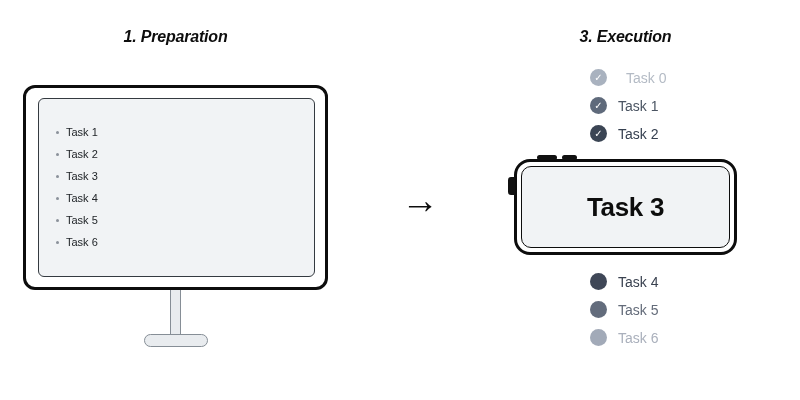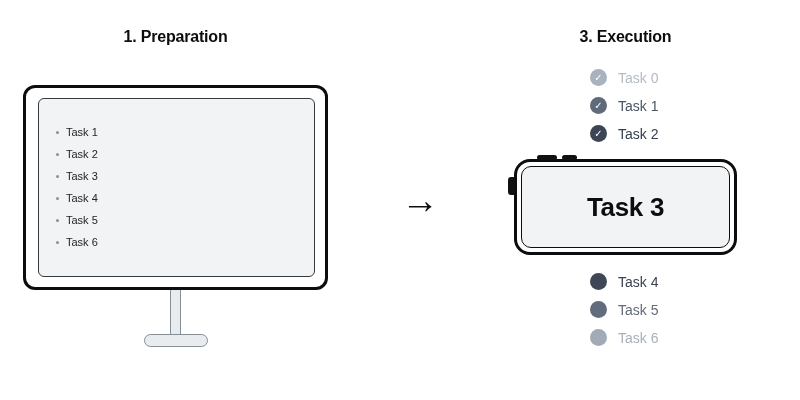--- a/index.html
+++ b/index.html
@@ -1,21 +1,21 @@
 <!DOCTYPE html>
 <html><head>
 <meta charset="utf-8">
 <style>
   * { margin: 0; padding: 0; box-sizing: border-box; }
   html, body { width: 800px; height: 400px; background: #ffffff; overflow: hidden; }
   body { position: relative; font-family: "Liberation Sans", "DejaVu Sans", sans-serif; }
 
   .heading {
     position: absolute; top: 28px; text-align: center;
-    font-size: 16px; font-weight: 700; color: #0d0d0d; letter-spacing: -0.2px;
+    font-size: 16px; font-weight: 700; color: #0d0d0d; letter-spacing: -0.2px; font-style: italic;
   }
   #prep-heading { left: 23px; width: 305px; }
   #exec-heading { left: 514px; width: 223px; }
 
   
   .monitor {
     position: absolute; left: 23px; top: 85px; width: 305px; height: 205px;
     background: #ffffff; border: 3px solid #0d0d0d; border-radius: 12px;
   }
   .monitor-screen {
@@ -136,21 +136,21 @@
 </div>
 
 <div class="arrow">→</div>
 
 <div class="heading" id="exec-heading">3. Execution</div>
 
 <div class="status-row" id="row-t0">
   <span class="status-circle" style="background-color: rgb(169, 178, 191);">
       <span class="check">✓</span>
     </span>
-  <span class="status-label" style="color: rgb(180, 187, 197);">Task 0</span>
+  <span class="status-label" style="color: rgb(180, 187, 197); margin-left: 8px;">Task 0</span>
 </div>
 <div class="status-row" id="row-t1">
   <span class="status-circle" style="background-color: rgb(95, 106, 123);">
       <span class="check">✓</span>
     </span>
   <span class="status-label" style="color: rgb(75, 85, 99);">Task 1</span>
 </div>
 <div class="status-row" id="row-t2">
   <span class="status-circle" style="background-color: rgb(59, 69, 84);">
       <span class="check">✓</span>

